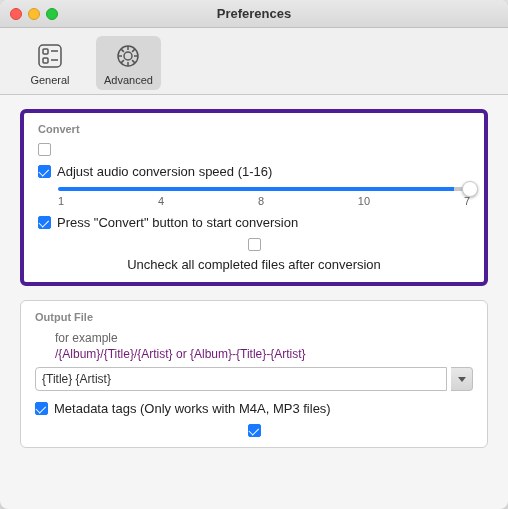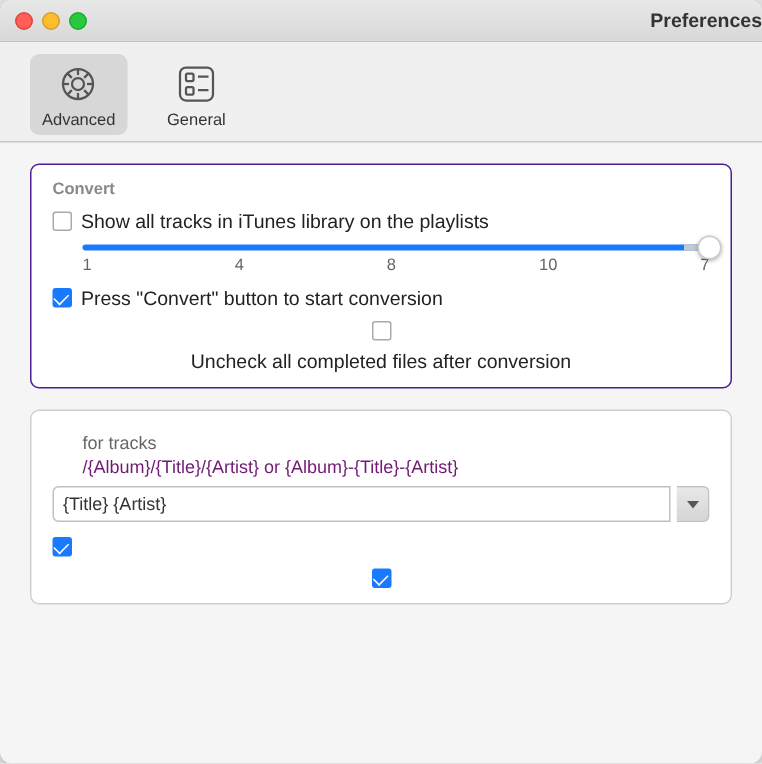--- a/index.html
+++ b/index.html
@@ -19,21 +19,21 @@
       box-shadow: 0 2px 12px rgba(0,0,0,0.3);
       display: flex;
       flex-direction: column;
     }
     .title-bar {
       background: linear-gradient(to bottom, #e8e8e8, #d8d8d8);
       border-radius: 8px 8px 0 0;
       height: 28px;
       display: flex;
       align-items: center;
-      justify-content: flex-end;
+      justify-content: center;
       position: relative;
       border-bottom: 1px solid #c0c0c0;
     }
     .traffic-lights {
       position: absolute;
       left: 10px;
       display: flex;
       gap: 6px;
       align-items: center;
     }
@@ -82,21 +82,21 @@
       color: #333;
       margin-top: 2px;
     }
     .content {
       flex: 1;
       padding: 14px 20px;
       overflow-y: auto;
     }
     .section-box {
       background: #fff;
-      border: 1px solid #4c1d95;
+      border: 4px solid #4c1d95;
       border-radius: 6px;
       padding: 10px 14px;
       margin-bottom: 14px;
     }
     .section-box-label {
       font-size: 11px;
       font-weight: 600;
       color: #888;
       margin-bottom: 8px;
     }
@@ -243,61 +243,64 @@
   <div class="title-bar">
     <div class="traffic-lights">
       <div class="traffic-light close"></div>
       <div class="traffic-light minimize"></div>
       <div class="traffic-light zoom"></div>
     </div>
     <span class="title-text">Preferences</span>
   </div>
 
   <div class="toolbar">
+    <div class="toolbar-item">
+      <div class="toolbar-icon">
+        <svg width="28" height="28" viewBox="0 0 28 28">
+          <rect x="3" y="3" width="22" height="22" rx="4" fill="none" stroke="#555" stroke-width="1.5"></rect>
+          <rect x="7" y="7" width="5" height="5" rx="1" fill="none" stroke="#555" stroke-width="1.5"></rect>
+          <line x1="15" y1="9" x2="22" y2="9" stroke="#555" stroke-width="1.5"></line>
+          <rect x="7" y="16" width="5" height="5" rx="1" fill="none" stroke="#555" stroke-width="1.5"></rect>
+          <line x1="15" y1="18" x2="22" y2="18" stroke="#555" stroke-width="1.5"></line>
+        </svg>
+      </div>
+      <span class="toolbar-label">General</span>
+    </div>
     <div class="toolbar-item active">
       <div class="toolbar-icon">
         <svg width="28" height="28" viewBox="0 0 28 28">
           <circle cx="14" cy="14" r="10" fill="none" stroke="#555" stroke-width="1.5"></circle>
           <circle cx="14" cy="14" r="4" fill="none" stroke="#555" stroke-width="1.5"></circle>
           <line x1="14" y1="4" x2="14" y2="8" stroke="#555" stroke-width="1.5"></line>
           <line x1="14" y1="20" x2="14" y2="24" stroke="#555" stroke-width="1.5"></line>
           <line x1="4" y1="14" x2="8" y2="14" stroke="#555" stroke-width="1.5"></line>
           <line x1="20" y1="14" x2="24" y2="14" stroke="#555" stroke-width="1.5"></line>
           <line x1="7.1" y1="7.1" x2="9.9" y2="9.9" stroke="#555" stroke-width="1.5"></line>
           <line x1="18.1" y1="18.1" x2="20.9" y2="20.9" stroke="#555" stroke-width="1.5"></line>
           <line x1="20.9" y1="7.1" x2="18.1" y2="9.9" stroke="#555" stroke-width="1.5"></line>
           <line x1="9.9" y1="18.1" x2="7.1" y2="20.9" stroke="#555" stroke-width="1.5"></line>
         </svg>
       </div>
       <span class="toolbar-label">Advanced</span>
     </div>
-    <div class="toolbar-item">
-      <div class="toolbar-icon">
-        <svg width="28" height="28" viewBox="0 0 28 28">
-          <rect x="3" y="3" width="22" height="22" rx="4" fill="none" stroke="#555" stroke-width="1.5"></rect>
-          <rect x="7" y="7" width="5" height="5" rx="1" fill="none" stroke="#555" stroke-width="1.5"></rect>
-          <line x1="15" y1="9" x2="22" y2="9" stroke="#555" stroke-width="1.5"></line>
-          <rect x="7" y="16" width="5" height="5" rx="1" fill="none" stroke="#555" stroke-width="1.5"></rect>
-          <line x1="15" y1="18" x2="22" y2="18" stroke="#555" stroke-width="1.5"></line>
-        </svg>
-      </div>
-      <span class="toolbar-label">General</span>
-    </div>
   </div>
 
   <div class="content">
 
     <div class="section-box">
       <div class="section-box-label">Convert</div>
 
       <div class="checkbox-row">
         <div class="checkbox"></div>
-        <span class="checkbox-label">Show all tracks in iTunes library on the playlists</span>
-      </div>
-
+      </div>
+
+      <div class="checkbox-row">
+        <div class="checkbox checked"></div>
+        <span class="checkbox-label">Adjust audio conversion speed (1-16)</span>
+      </div>
 
       <div class="slider-container">
         <div class="slider-track">
           <div class="slider-track-bg"></div>
           <div class="slider-thumb"></div>
         </div>
         <div class="slider-labels">
           <span>1</span>
           <span>4</span>
           <span>8</span>
@@ -311,34 +314,36 @@
         <span class="checkbox-label">Press "Convert" button to start conversion</span>
       </div>
 
       <div class="checkbox-row">
         <div class="checkbox"></div>
         <span class="checkbox-label">Uncheck all completed files after conversion</span>
       </div>
     </div>
 
     <div class="output-section">
-
-
-      <div class="example-text">for tracks</div>
+      <div class="output-section-label">Output File</div>
+
+
+      <div class="example-text">for example</div>
       <div class="format-text">/{Album}/{Title}/{Artist} or {Album}-{Title}-{Artist}</div>
 
       <div class="input-row">
         <input class="text-input" type="text" value="{Title} {Artist}" style="">
         <div class="dropdown-btn">
           <div class="dropdown-arrow"></div>
         </div>
       </div>
 
       <div class="checkbox-row">
         <div class="checkbox checked"></div>
+        <span class="checkbox-label">Metadata tags (Only works with M4A, MP3 files)</span>
       </div>
 
       <div class="checkbox-row">
         <div class="checkbox checked"></div>
       </div>
     </div>
 
   </div>
 </div>
 

